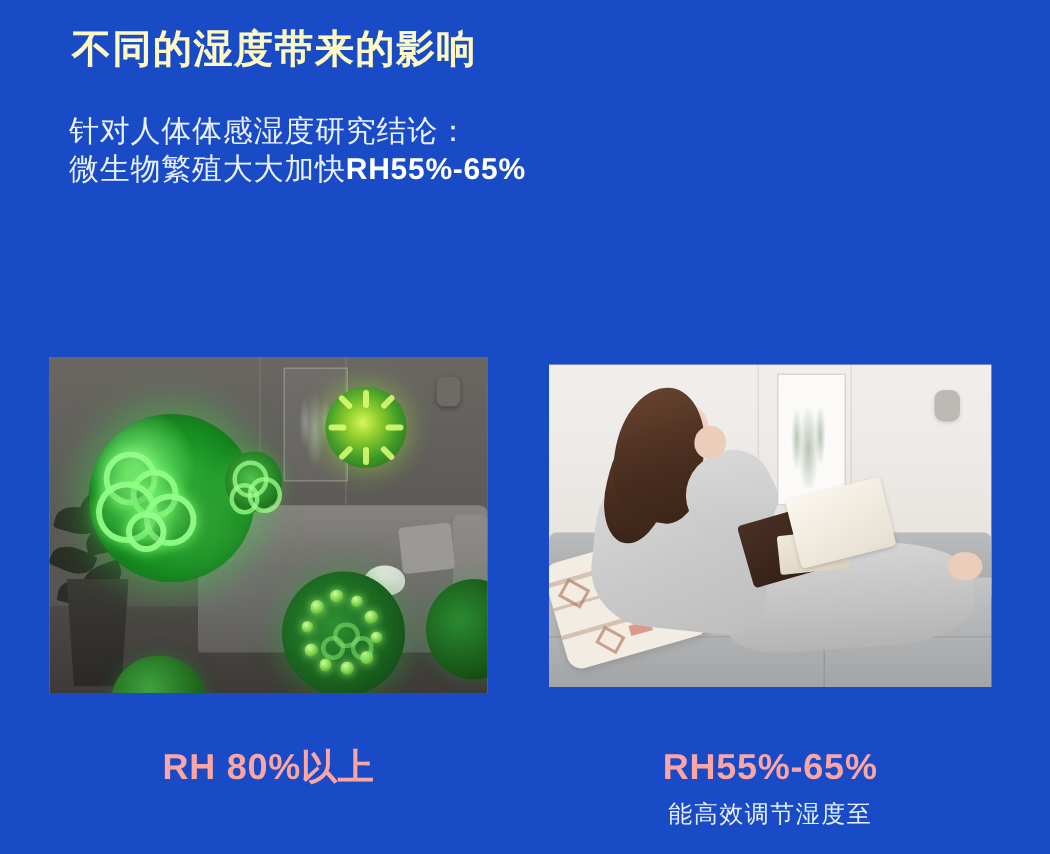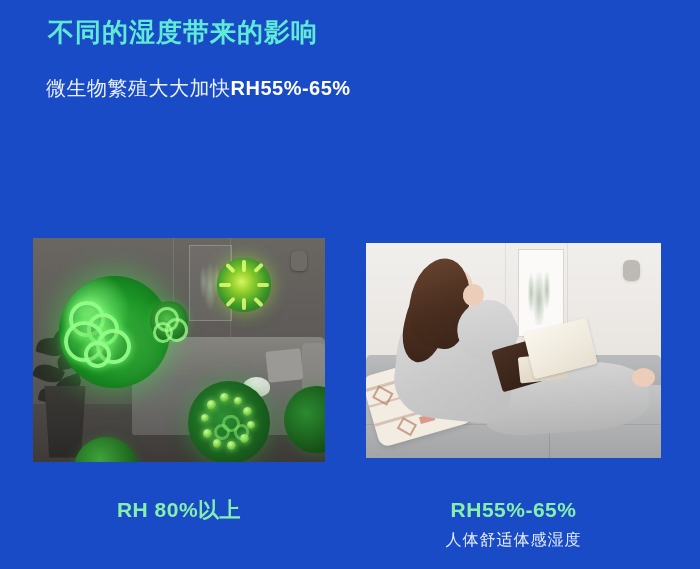--- a/index.html
+++ b/index.html
@@ -7,21 +7,21 @@
     width:700px;height:569px;overflow:hidden;
     background:#1a4bc6;
     font-family:"Liberation Sans","DejaVu Sans",sans-serif;
     -webkit-font-smoothing:antialiased;
   }
   #stage{position:relative;width:700px;height:569px;background:#1a4bc6;}
 
   
   .title{
     position:absolute;left:48px;top:16px;
-    font-size:26px;font-weight:bold;color:#5eead4;
+    font-size:26px;font-weight:bold;color:#fef9c3;
     letter-spacing:1px;line-height:1.25;white-space:nowrap;
   }
   .body-block{
     position:absolute;left:46px;top:76px;
     color:#eef3ff;
   }
   .body-line{
     font-size:20px;line-height:25px;font-weight:400;
     letter-spacing:.5px;white-space:nowrap;color:#e9f0ff;
   }
@@ -159,31 +159,32 @@
   .w-book-page{position:absolute;left:55%;top:38%;width:22%;height:22%;
       background:linear-gradient(160deg,#fbf7ee,#e6dfd0);border-radius:3px;transform:rotate(-14deg);
       box-shadow:0 1px 3px rgba(0,0,0,.18);}
   .w-book-page2{position:absolute;left:52%;top:52%;width:16%;height:12%;
       background:linear-gradient(160deg,#f1e9da,#d9cfbd);border-radius:2px;transform:rotate(-6deg);}
 
   
   .cap{position:absolute;text-align:center;}
   #cap-left{left:33px;top:498px;width:292px;}
   #cap-right{left:366px;top:498px;width:295px;}
-  .cap-main{font-size:21px;font-weight:bold;color:#86efac;letter-spacing:.5px;line-height:1.15;}
+  .cap-main{font-size:24px;font-weight:bold;color:#fca5a5;letter-spacing:.5px;line-height:1.15;}
   .cap-sub{font-size:16px;font-weight:400;color:#e6eeff;letter-spacing:1px;margin-top:9px;line-height:1.15;}
 </style>
 </head>
 <body>
 
 <div id="stage">
 
   <div class="title">不同的湿度带来的影响</div>
 
   <div class="body-block">
+    <div class="body-line">针对人体体感湿度研究结论：</div>
     <div class="body-line"><span>微生物繁殖大大加快</span><span class="rh">RH55%-65%</span></div>
   </div>
 
   <div class="photo" id="photo-left">
     <div class="room">
       <div class="lw"></div>
       <div class="lw-seam" style="left:48%"></div>
       <div class="lw-seam" style="left:67.5%"></div>
       <div class="lw-floor"></div>
 
@@ -292,16 +293,16 @@
       <div class="w-book-page"></div>
     </div>
   </div>
 
   <div class="cap" id="cap-left">
     <div class="cap-main">RH 80%以上</div>
   </div>
 
   <div class="cap" id="cap-right">
     <div class="cap-main">RH55%-65%</div>
-    <div class="cap-sub">人体舒适体感湿度</div>
+    <div class="cap-sub">能高效调节湿度至</div>
   </div>
 
 </div>
 
 </body></html>

